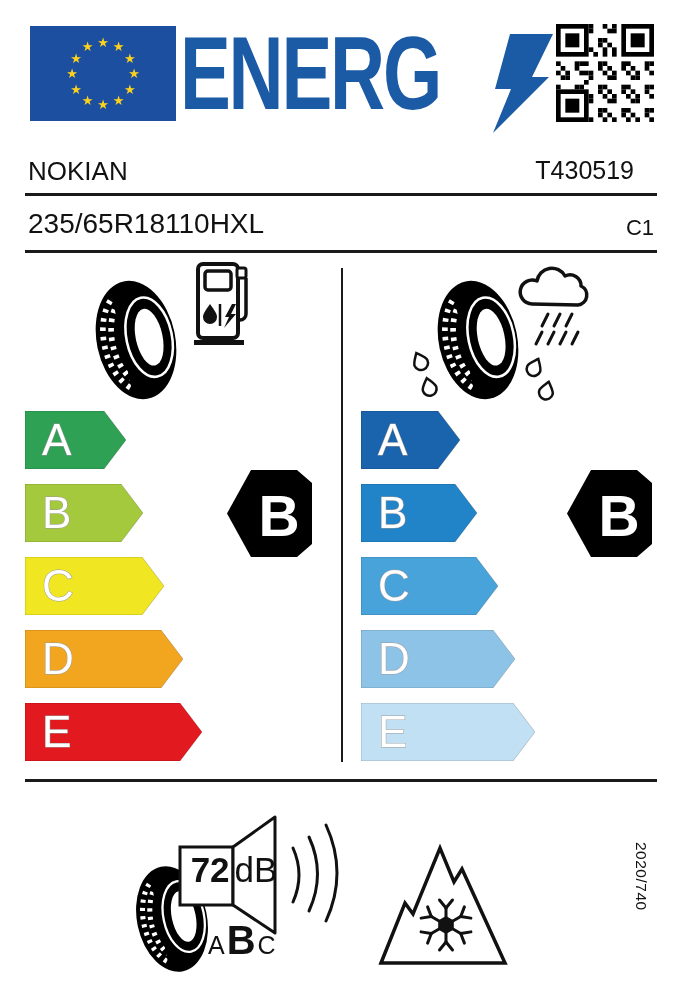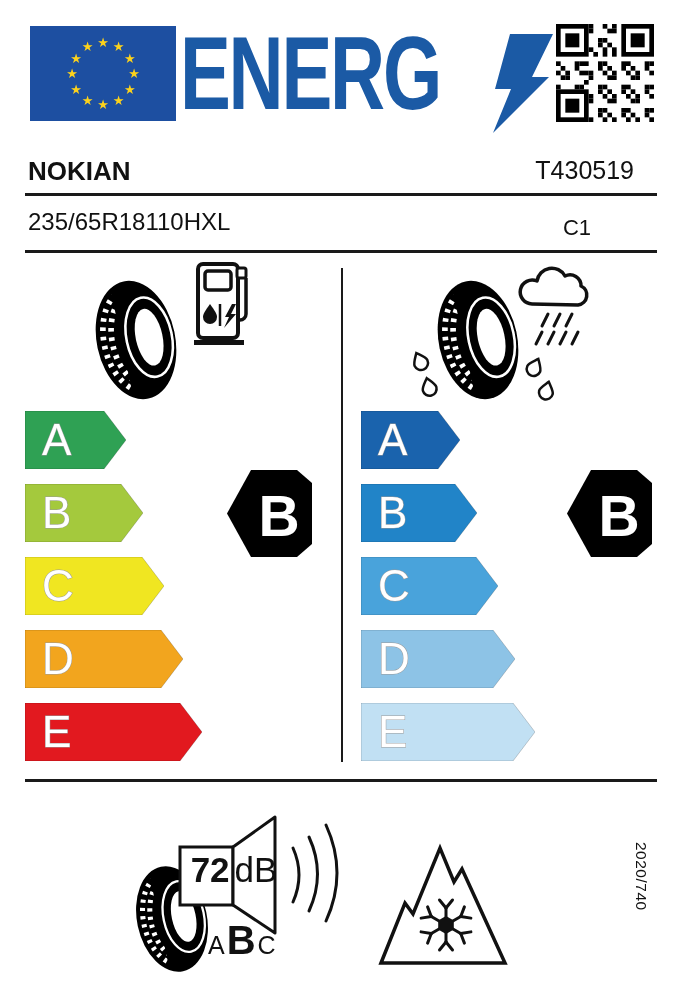--- a/index.html
+++ b/index.html
@@ -1,25 +1,25 @@
 <!DOCTYPE html>
 <html><head>
 <meta charset="utf-8">
 <style>
   html,body{margin:0;padding:0;background:#fff;}
   .label{position:relative;width:682px;height:1000px;background:#fff;overflow:hidden;
          font-family:"Liberation Sans","DejaVu Sans",sans-serif;color:#111;}
   .abs{position:absolute;}
   .wordmark{position:absolute;left:180px;top:22px;font-size:103px;line-height:1;font-weight:bold;
             letter-spacing:-3px;transform:scaleX(.74);transform-origin:left top;color:#1b5aa5;white-space:nowrap;}
-  .brand-name{position:absolute;left:28px;top:156px;font-size:26px;font-weight:bold;}
+  .brand-name{position:absolute;left:28px;top:156px;font-size:26px;font-weight:normal;}
   .type-id{position:absolute;left:380px;top:156px;width:254px;text-align:right;font-size:25px;}
   .rule{position:absolute;left:25px;width:632px;height:2.5px;background:#1a1a1a;}
-  .size-text{position:absolute;left:28px;top:208px;font-size:24px;}
-  .class-text{position:absolute;left:500px;top:215px;width:154px;text-align:center;font-size:22px;}
+  .size-text{position:absolute;left:28px;top:208px;font-size:28px;}
+  .class-text{position:absolute;left:500px;top:215px;width:154px;text-align:right;font-size:22px;}
   .divider{position:absolute;left:341px;top:268px;width:2px;height:494px;background:#1a1a1a;}
   .scale{position:absolute;top:411px;}
   .scale svg{display:block;margin-bottom:15px;}
   .db-text{position:absolute;left:186px;top:850px;width:96px;display:flex;justify-content:center;
            align-items:center;gap:5px;}
   .db-val{font-size:35px;font-weight:bold;}
   .db-unit{font-size:35px;}
   .abc{position:absolute;left:208px;top:918px;display:flex;align-items:baseline;gap:2px;}
   .abc .sm{font-size:25px;}
   .abc .lg{font-size:40px;font-weight:bold;}

